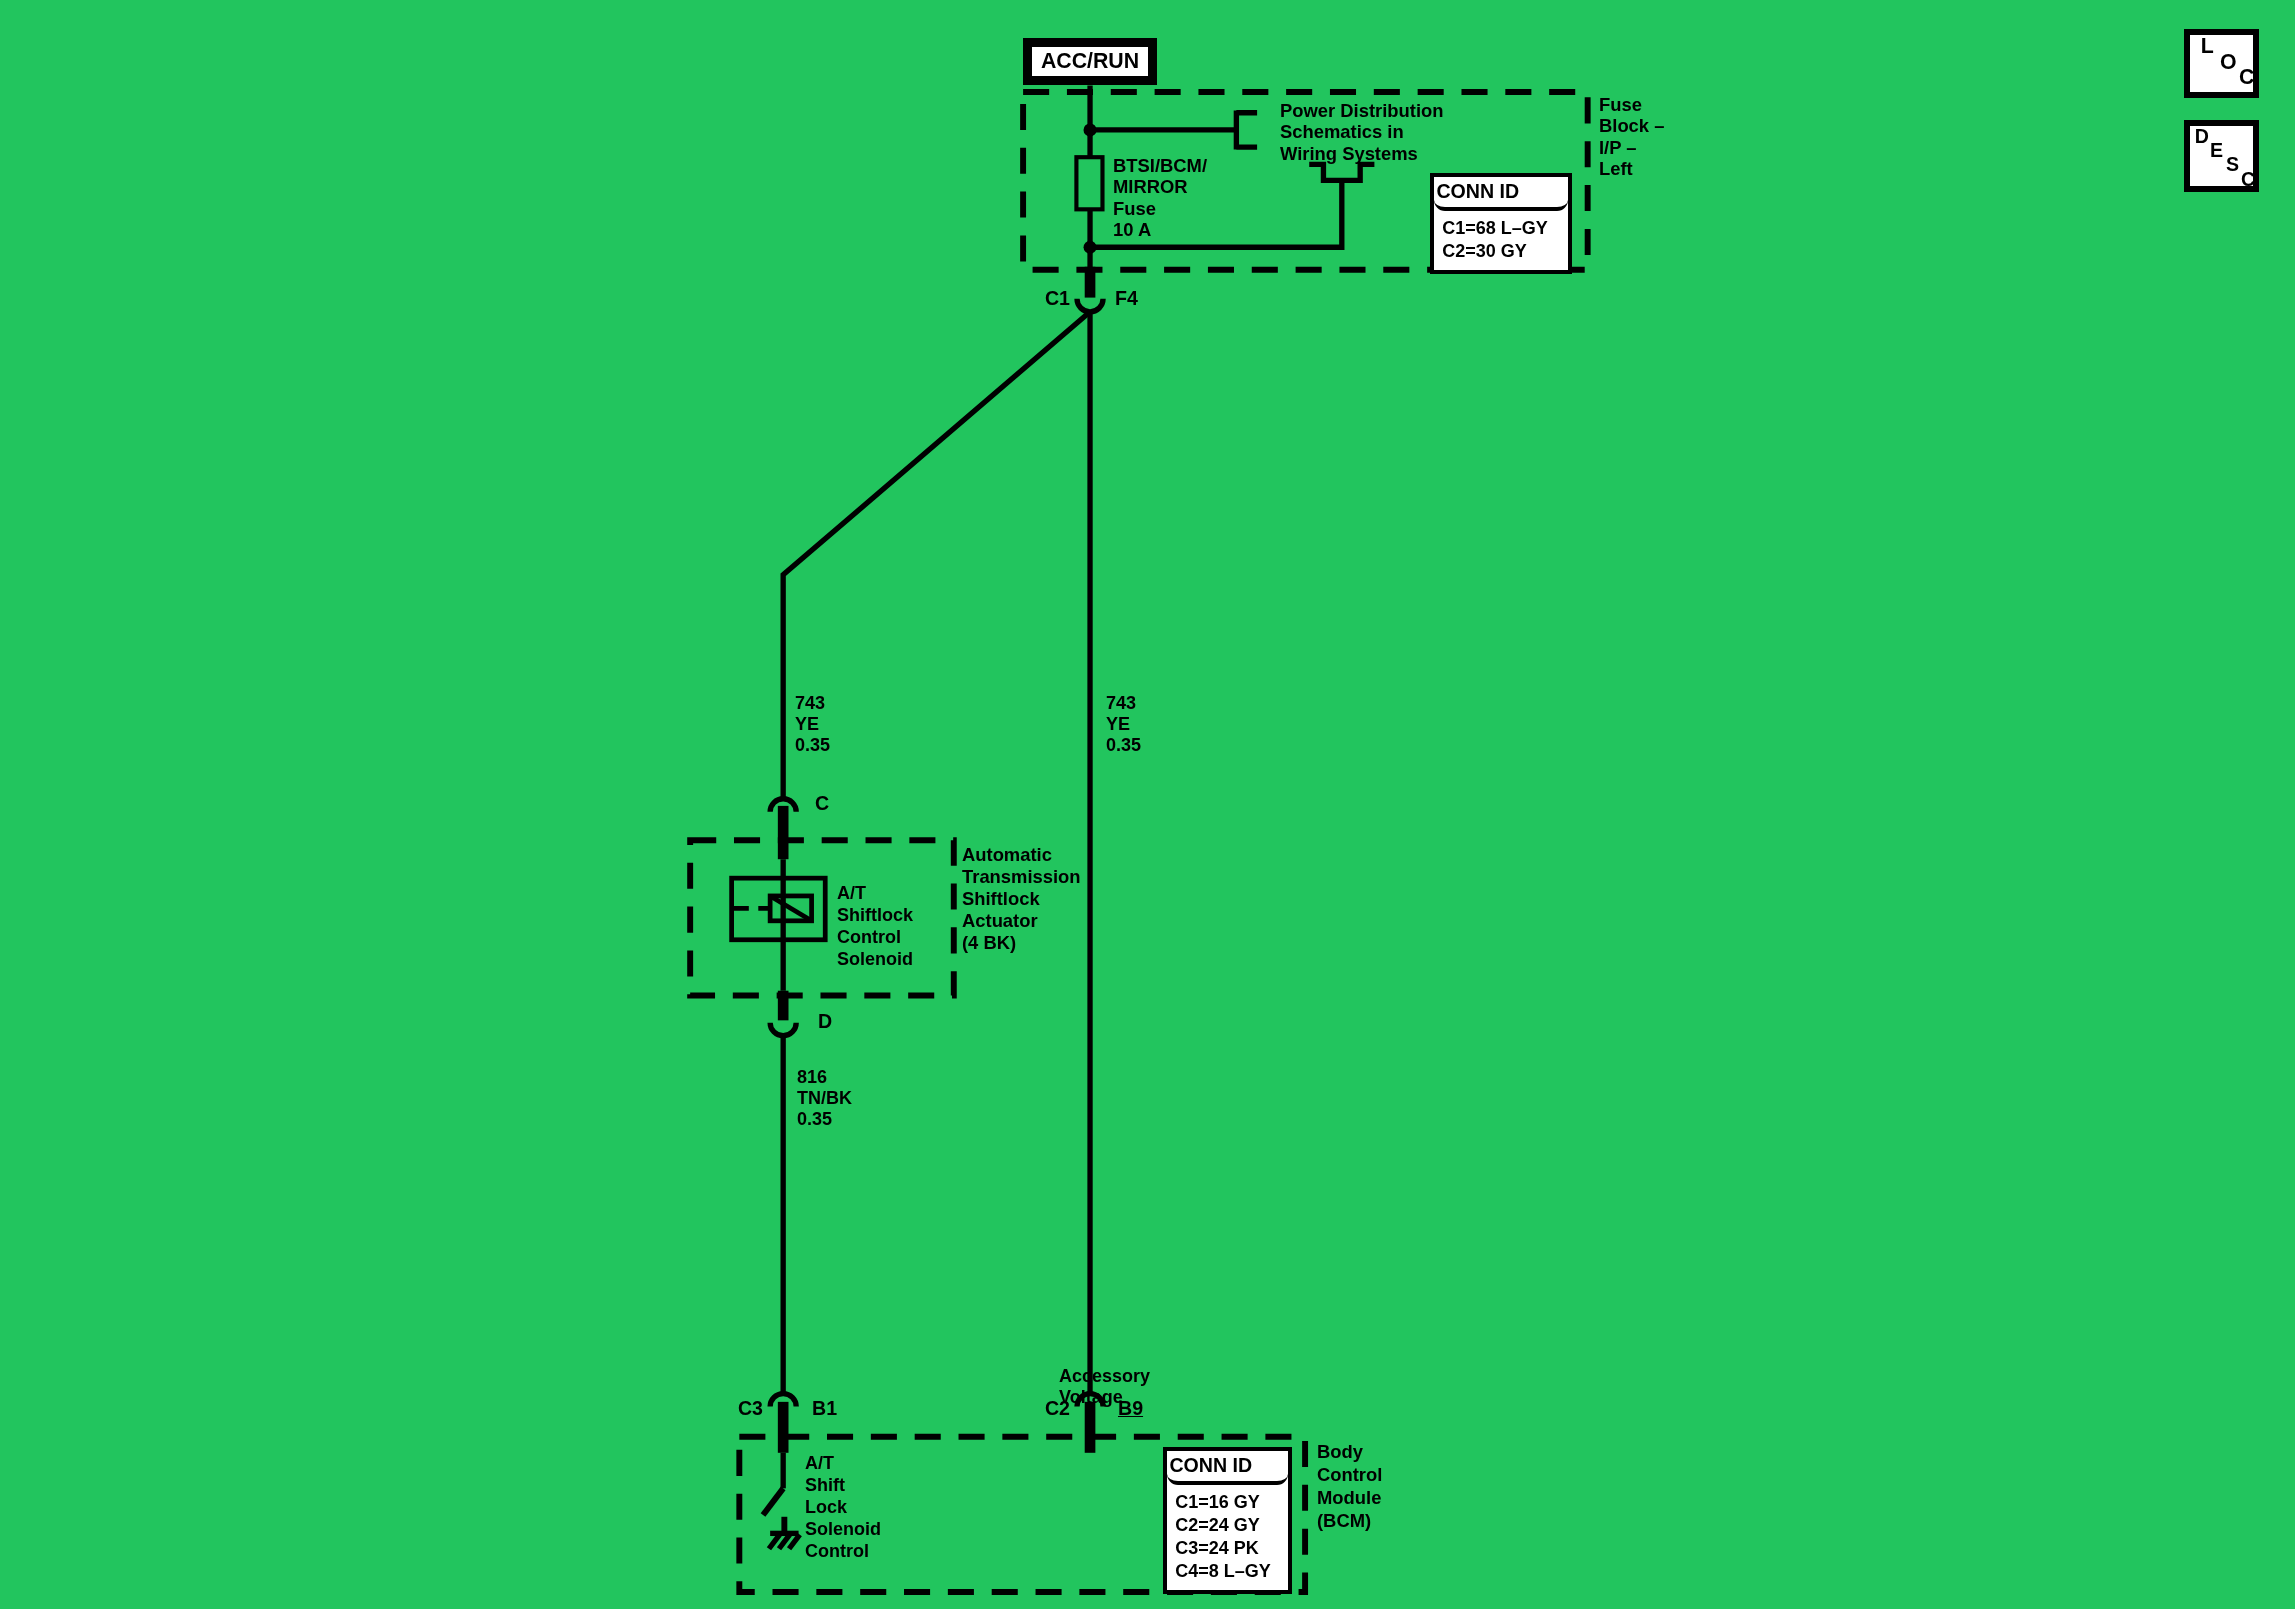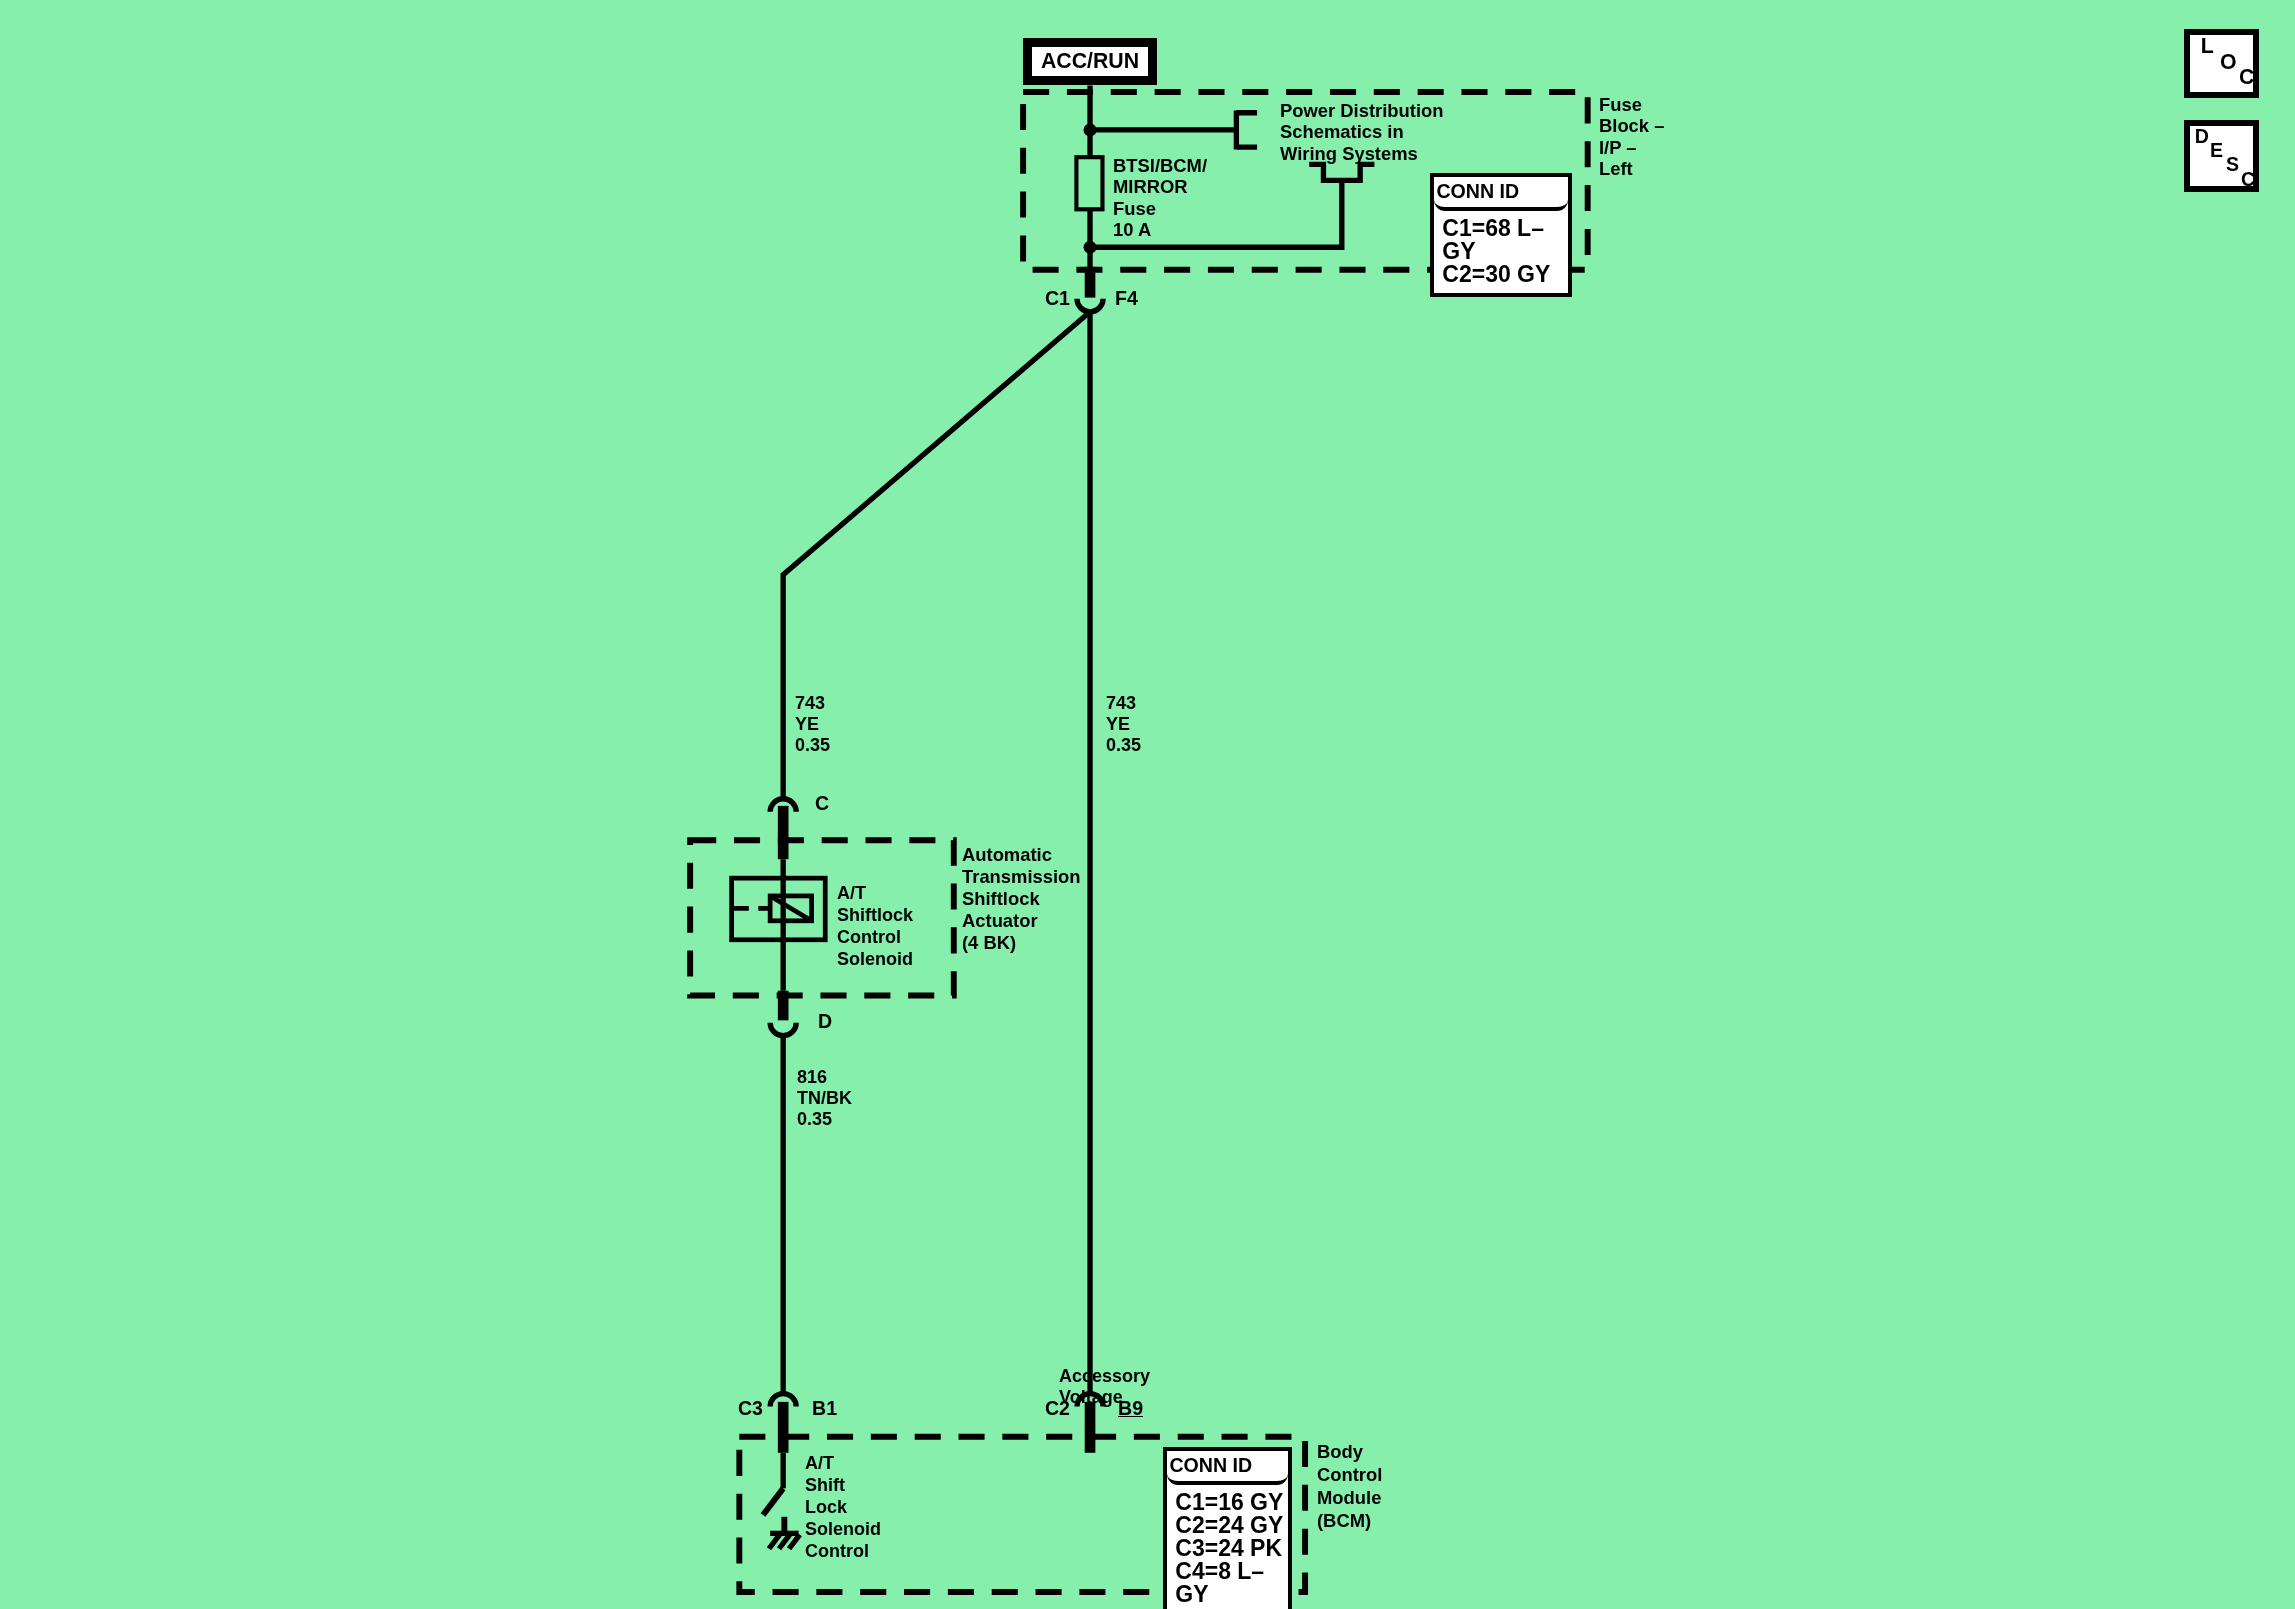--- a/index.html
+++ b/index.html
@@ -1,30 +1,30 @@
 <!DOCTYPE html>
 <html style="font-size:9.5px"><head>
 <meta charset="utf-8">
 <style>
   html,body{margin:0;padding:0;background:#ffffff;}
-  .canvas{position:relative;width:2295px;height:1610px;background:#86efac;overflow:hidden;
+  .canvas{position:relative;width:2295px;height:1610px;background:#22c55e;overflow:hidden;
           font-family:"Liberation Sans",sans-serif;}
   .canvas *{box-sizing:border-box;}
   svg.geom{position:absolute;left:0;top:0;}
   .lbl{position:absolute;color:#000;font-weight:bold;font-size:18px;line-height:21px;white-space:nowrap;}
   .fs31{font-size:18.4px;line-height:21.3px;}
   .fs33{font-size:19.6px;line-height:21.3px;}
   .lh37{line-height:22px;}
   .lh39{line-height:23px;}
   .rt{text-align:right;}
   .titlebox{position:absolute;border:9px solid #000;display:flex;align-items:center;justify-content:center;
             font-weight:bold;font-size:21.3px;color:#000;background:#fff;}
   .connbox{position:absolute;border:4.7px solid #000;background:#fff;color:#000;font-weight:bold;}
   .connbox .hdr{border-bottom:4.7px solid #000;text-align:left;padding:3px 2.4px 3.6px 2.4px;font-size:19.6px;border-radius:11px;}
-  .connbox .rows{padding:6px 3.6px 7.1px 8.3px;font-size:23px;line-height:23px;}
+  .connbox .rows{padding:6px 3.6px 7.1px 8.3px;font-size:18px;line-height:23px;}
   .cornerbox{position:absolute;border:6px solid #000;background:#fff;color:#000;font-weight:bold;}
   .cornerbox span{position:absolute;font-size:21.3px;line-height:21.3px;}
 </style>
 </head>
 <body>
 
 <div class="canvas">
 
   <svg class="geom" width="2295" height="1610" viewBox="0 0 3874 2717">
 

